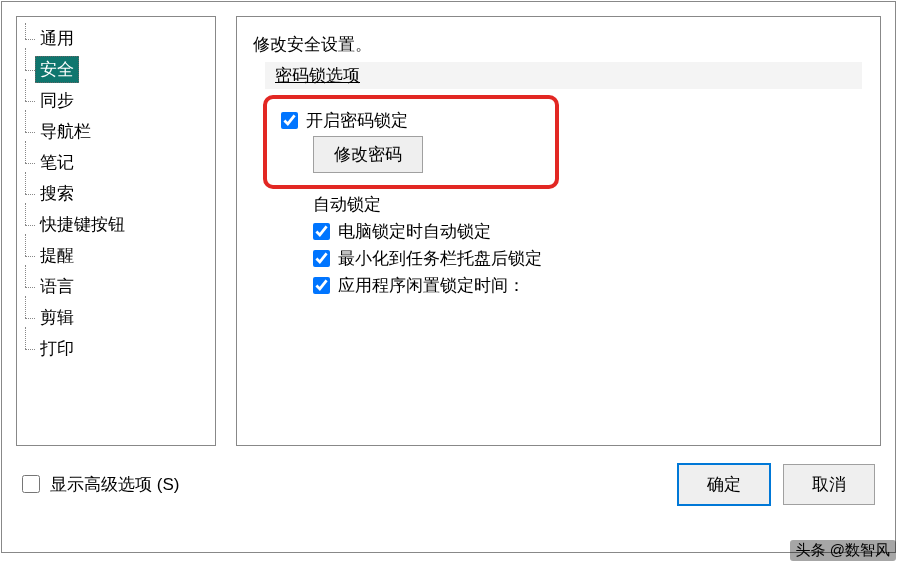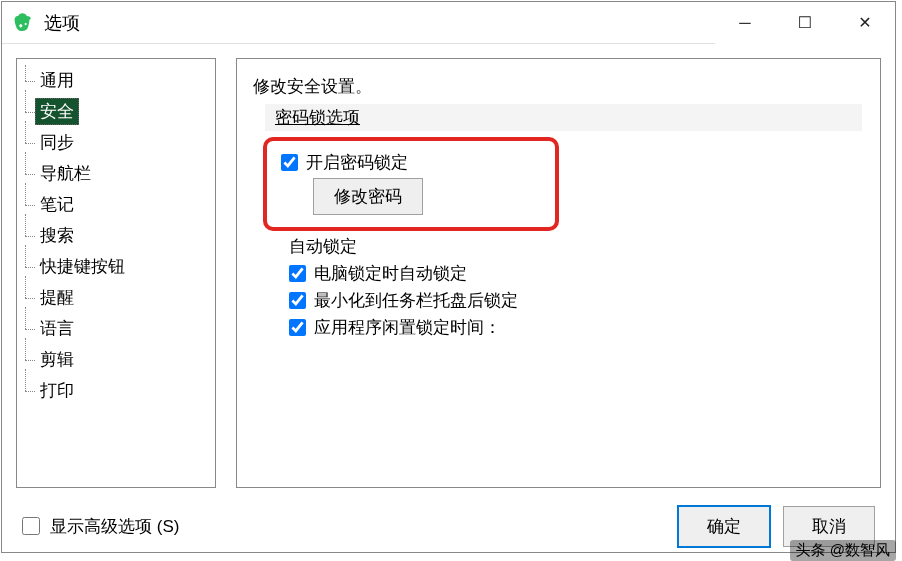--- a/index.html
+++ b/index.html
@@ -14,64 +14,45 @@
 .win-btn { width: 60px; height: 42px; display: flex; align-items: center; justify-content: center; background: #fff; border: none; cursor: pointer; }
 .win-btn .sym { font-family: "Segoe UI Symbol", sans-serif; font-size: 16px; color: #222; }
 
 .content { display: flex; height: 458px; padding: 14px; gap: 20px; }
 .sidebar { width: 200px; border: 1px solid #888; padding: 6px 4px; }
 .tree-item { display: flex; align-items: center; padding: 2px 0 2px 14px; position: relative; cursor: pointer; }
 .tree-item::before { content: ""; position: absolute; left: 4px; top: 50%; width: 10px; border-top: 1px dotted #888; }
 .tree-item::after { content: ""; position: absolute; left: 4px; top: -6px; bottom: 50%; border-left: 1px dotted #888; width: 0; }
 .tree-item:first-child::after { top: 0; }
 .tree-label { padding: 1px 4px; border: 1px dotted transparent; }
-.tree-item.selected .tree-label { background: #14532d; color: #fff; border: 1px dotted #666; }
+.tree-item.selected .tree-label { background: #0f766e; color: #fff; border: 1px dotted #666; }
 
 .main { flex: 1; border: 1px solid #888; padding: 16px 10px; position: relative; }
 .heading { margin-bottom: 6px; padding-left: 6px; }
 .section-label { background: #f4f4f4; padding: 2px 10px; margin: 0 8px 6px 18px; text-decoration: underline; }
 .highlight-box { border: 4px solid #e22723; border-radius: 10px; margin: 0 0 4px 16px; padding: 10px 14px 12px 14px; width: 296px; }
 .check-row { display: flex; align-items: center; margin-bottom: 4px; }
 .check-row input[type=checkbox] { width: 17px; height: 17px; margin-right: 8px; }
 .std-btn { border: 1px solid #a0a0a0; background: #efefef; padding: 6px 20px; font-size: 17px; margin-left: 32px; font-family: inherit; cursor: pointer; }
-.indent-block { margin-left: 42px; }
+.indent-block { margin-left: 66px; }
 .select-mock { display: inline-flex; align-items: center; border: 1px solid #a0a0a0; background: #efefef; padding: 2px 6px 2px 12px; margin-left: 22px; cursor: pointer; }
 .chevron { margin-left: 24px; font-size: 14px; color: #555; }
 
 .footer { height: 48px; display: flex; align-items: center; padding: 0 20px; }
 .footer-check { display: flex; align-items: center; flex: 1; }
 .footer-check input { width: 18px; height: 18px; margin-right: 10px; }
 .dlg-btn { border: 1px solid #a0a0a0; background: #efefef; padding: 8px 28px; font-size: 17px; font-family: inherit; cursor: pointer; margin-left: 12px; }
 .dlg-btn.primary { border: 2px solid #0078d7; }
 
 .watermark { position: absolute; right: 6px; bottom: 0px; font-size: 15px; color: #000000; background: rgba(0,0,0,0.35); padding: 1px 6px; border-radius: 3px; z-index: 10; text-align: center; }
 </style>
 </head>
 <body>
 
 <div class="window">
-  <div class="titlebar">
-    <span class="app-icon">
-      <svg viewBox="0 0 100 100">
-          <path fill="#2dbe60" d="M85 30c0-8-7-12-18-12-3-8-10-12-20-12-9 0-15 5-19 12-5 0-10 2-13 6-4 5-4 12-2 22 2 11 6 25 12 32 5 6 12 8 23 8 8 0 13-2 17-5 5-4 8-11 10-21 2-9 4-20 4-24 3-1 6-3 6-6zM40 70c-4 0-7-3-7-7s3-7 7-7 7 3 7 7-3 7-7 7zm22-10c-3 0-5-2-5-5s2-5 5-5 5 2 5 5-2 5-5 5z"></path>
-        </svg>
-    </span>
-    <span class="title-text">选项</span>
-    <div class="win-controls">
-      <button class="win-btn">
-          <span class="sym">─</span>
-        </button>
-      <button class="win-btn">
-          <span class="sym">☐</span>
-        </button>
-      <button class="win-btn">
-          <span class="sym">✕</span>
-        </button>
-    </div>
-  </div>
 
   <div class="content">
     <div class="sidebar">
       <div class="tree-item">
           <span class="tree-label">通用</span>
         </div>
       <div class="tree-item selected">
           <span class="tree-label">安全</span>
         </div>
       <div class="tree-item">

